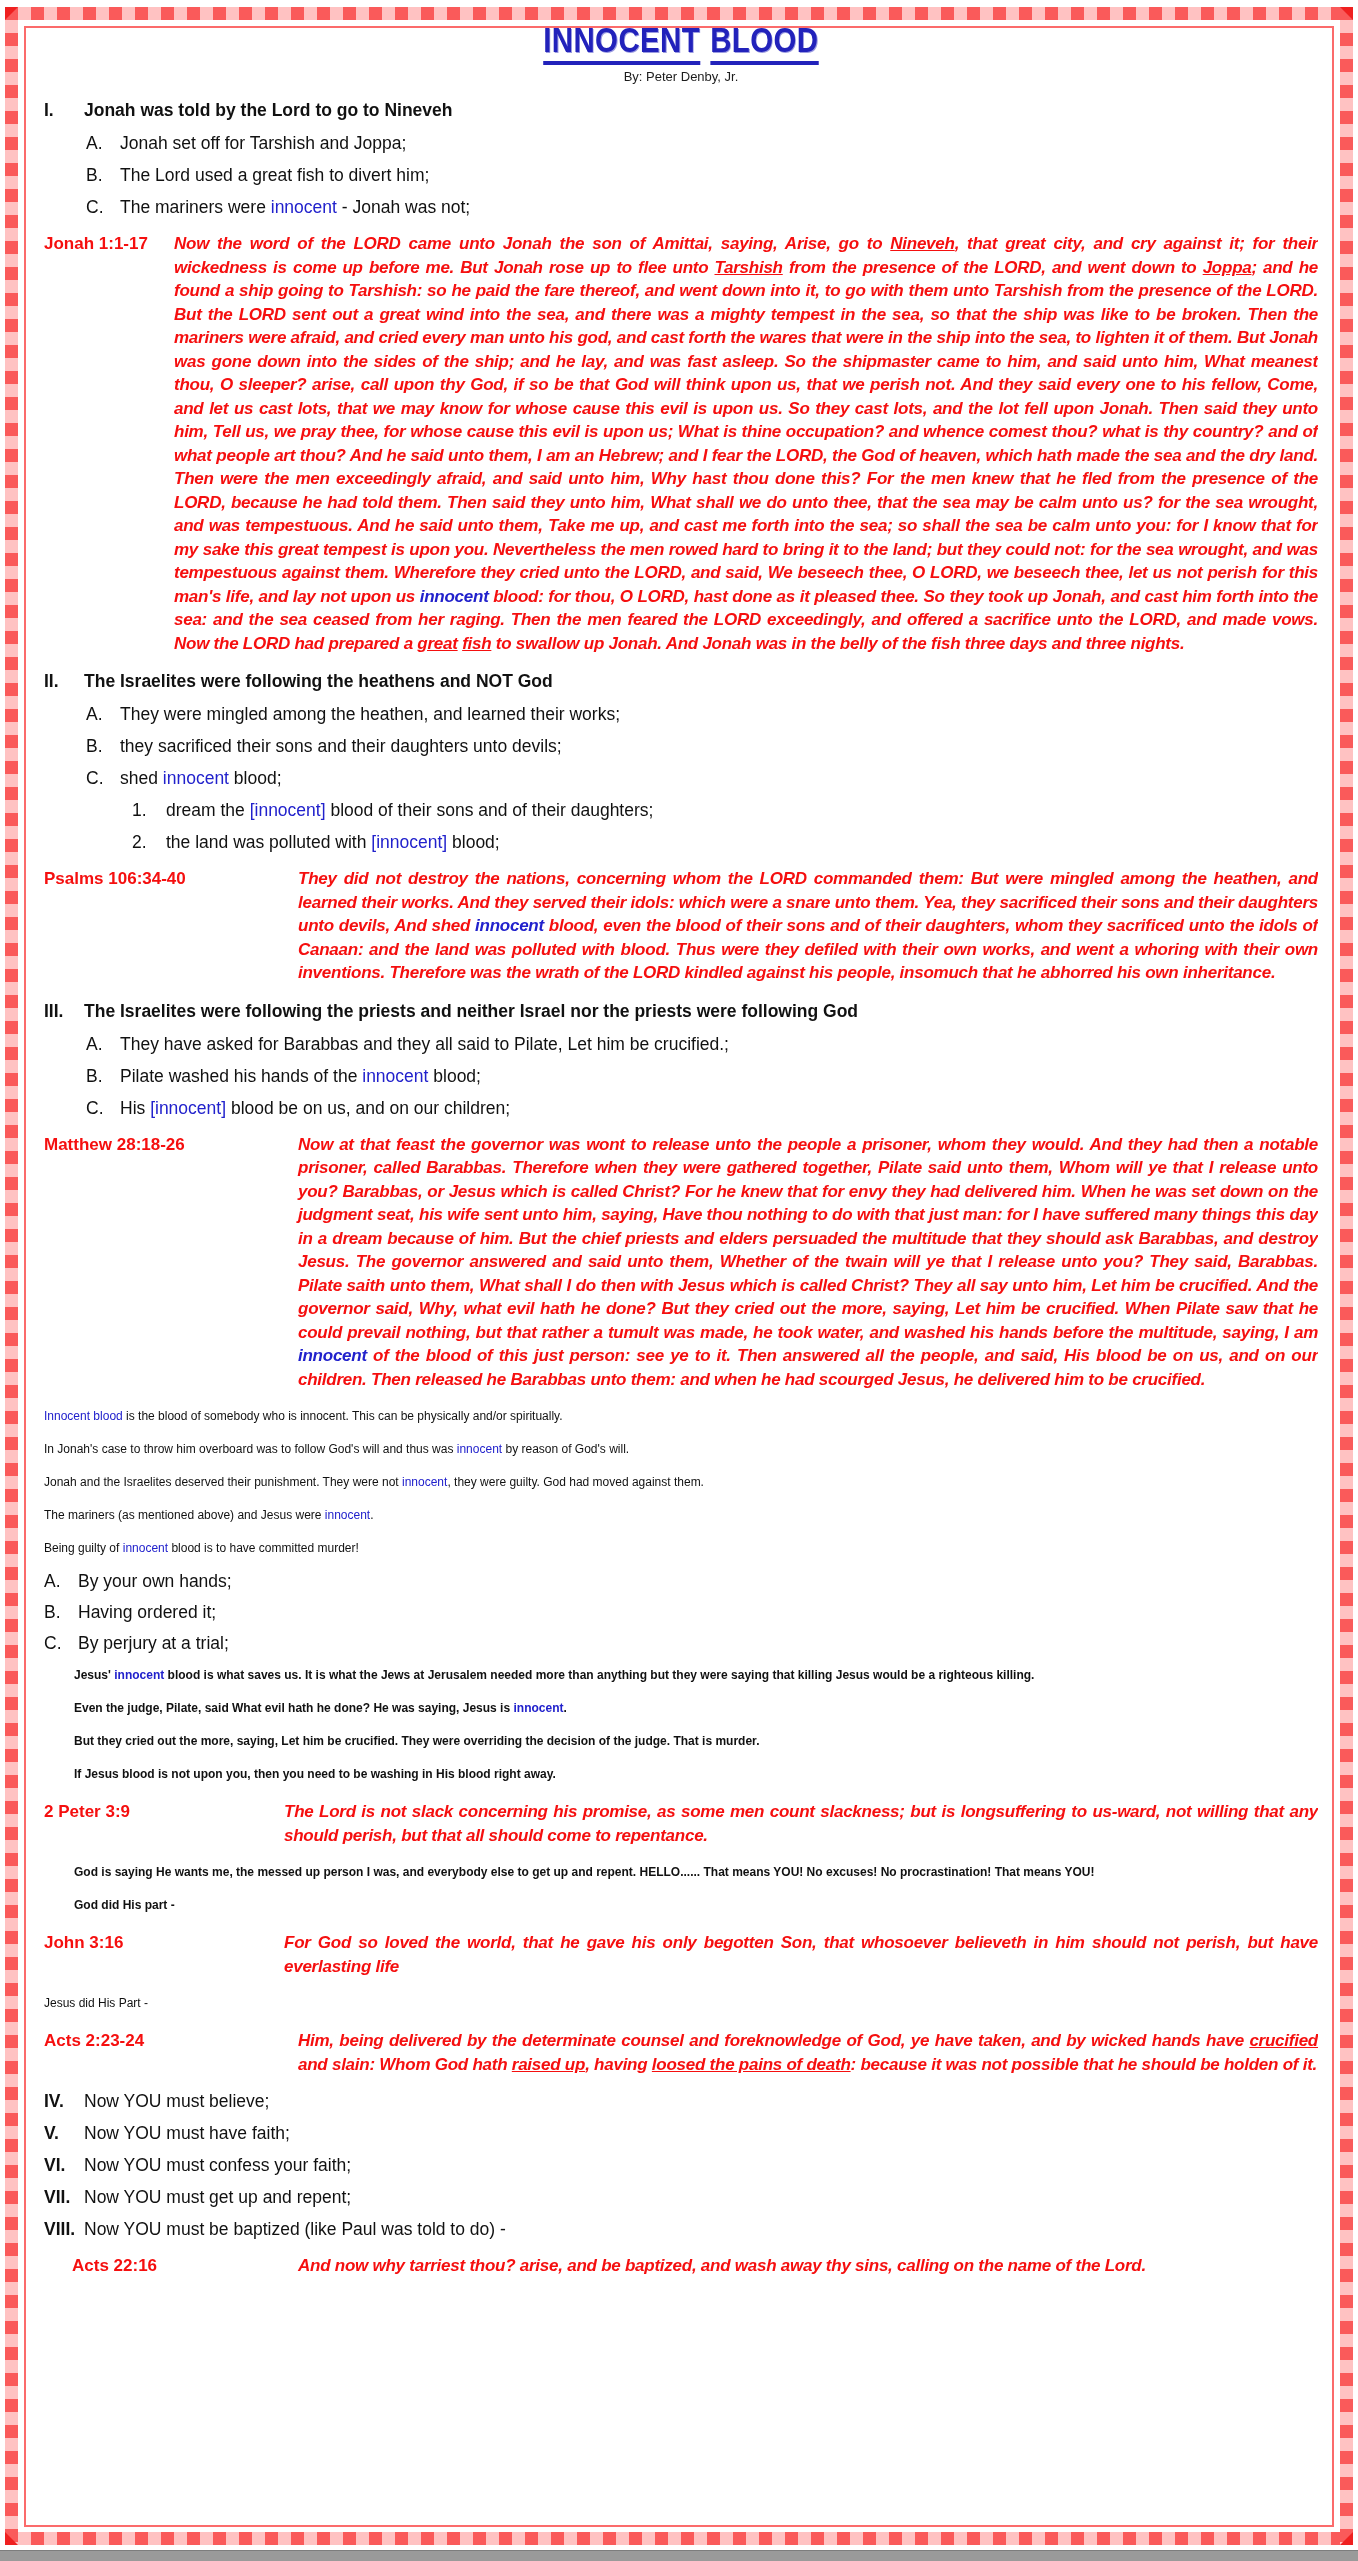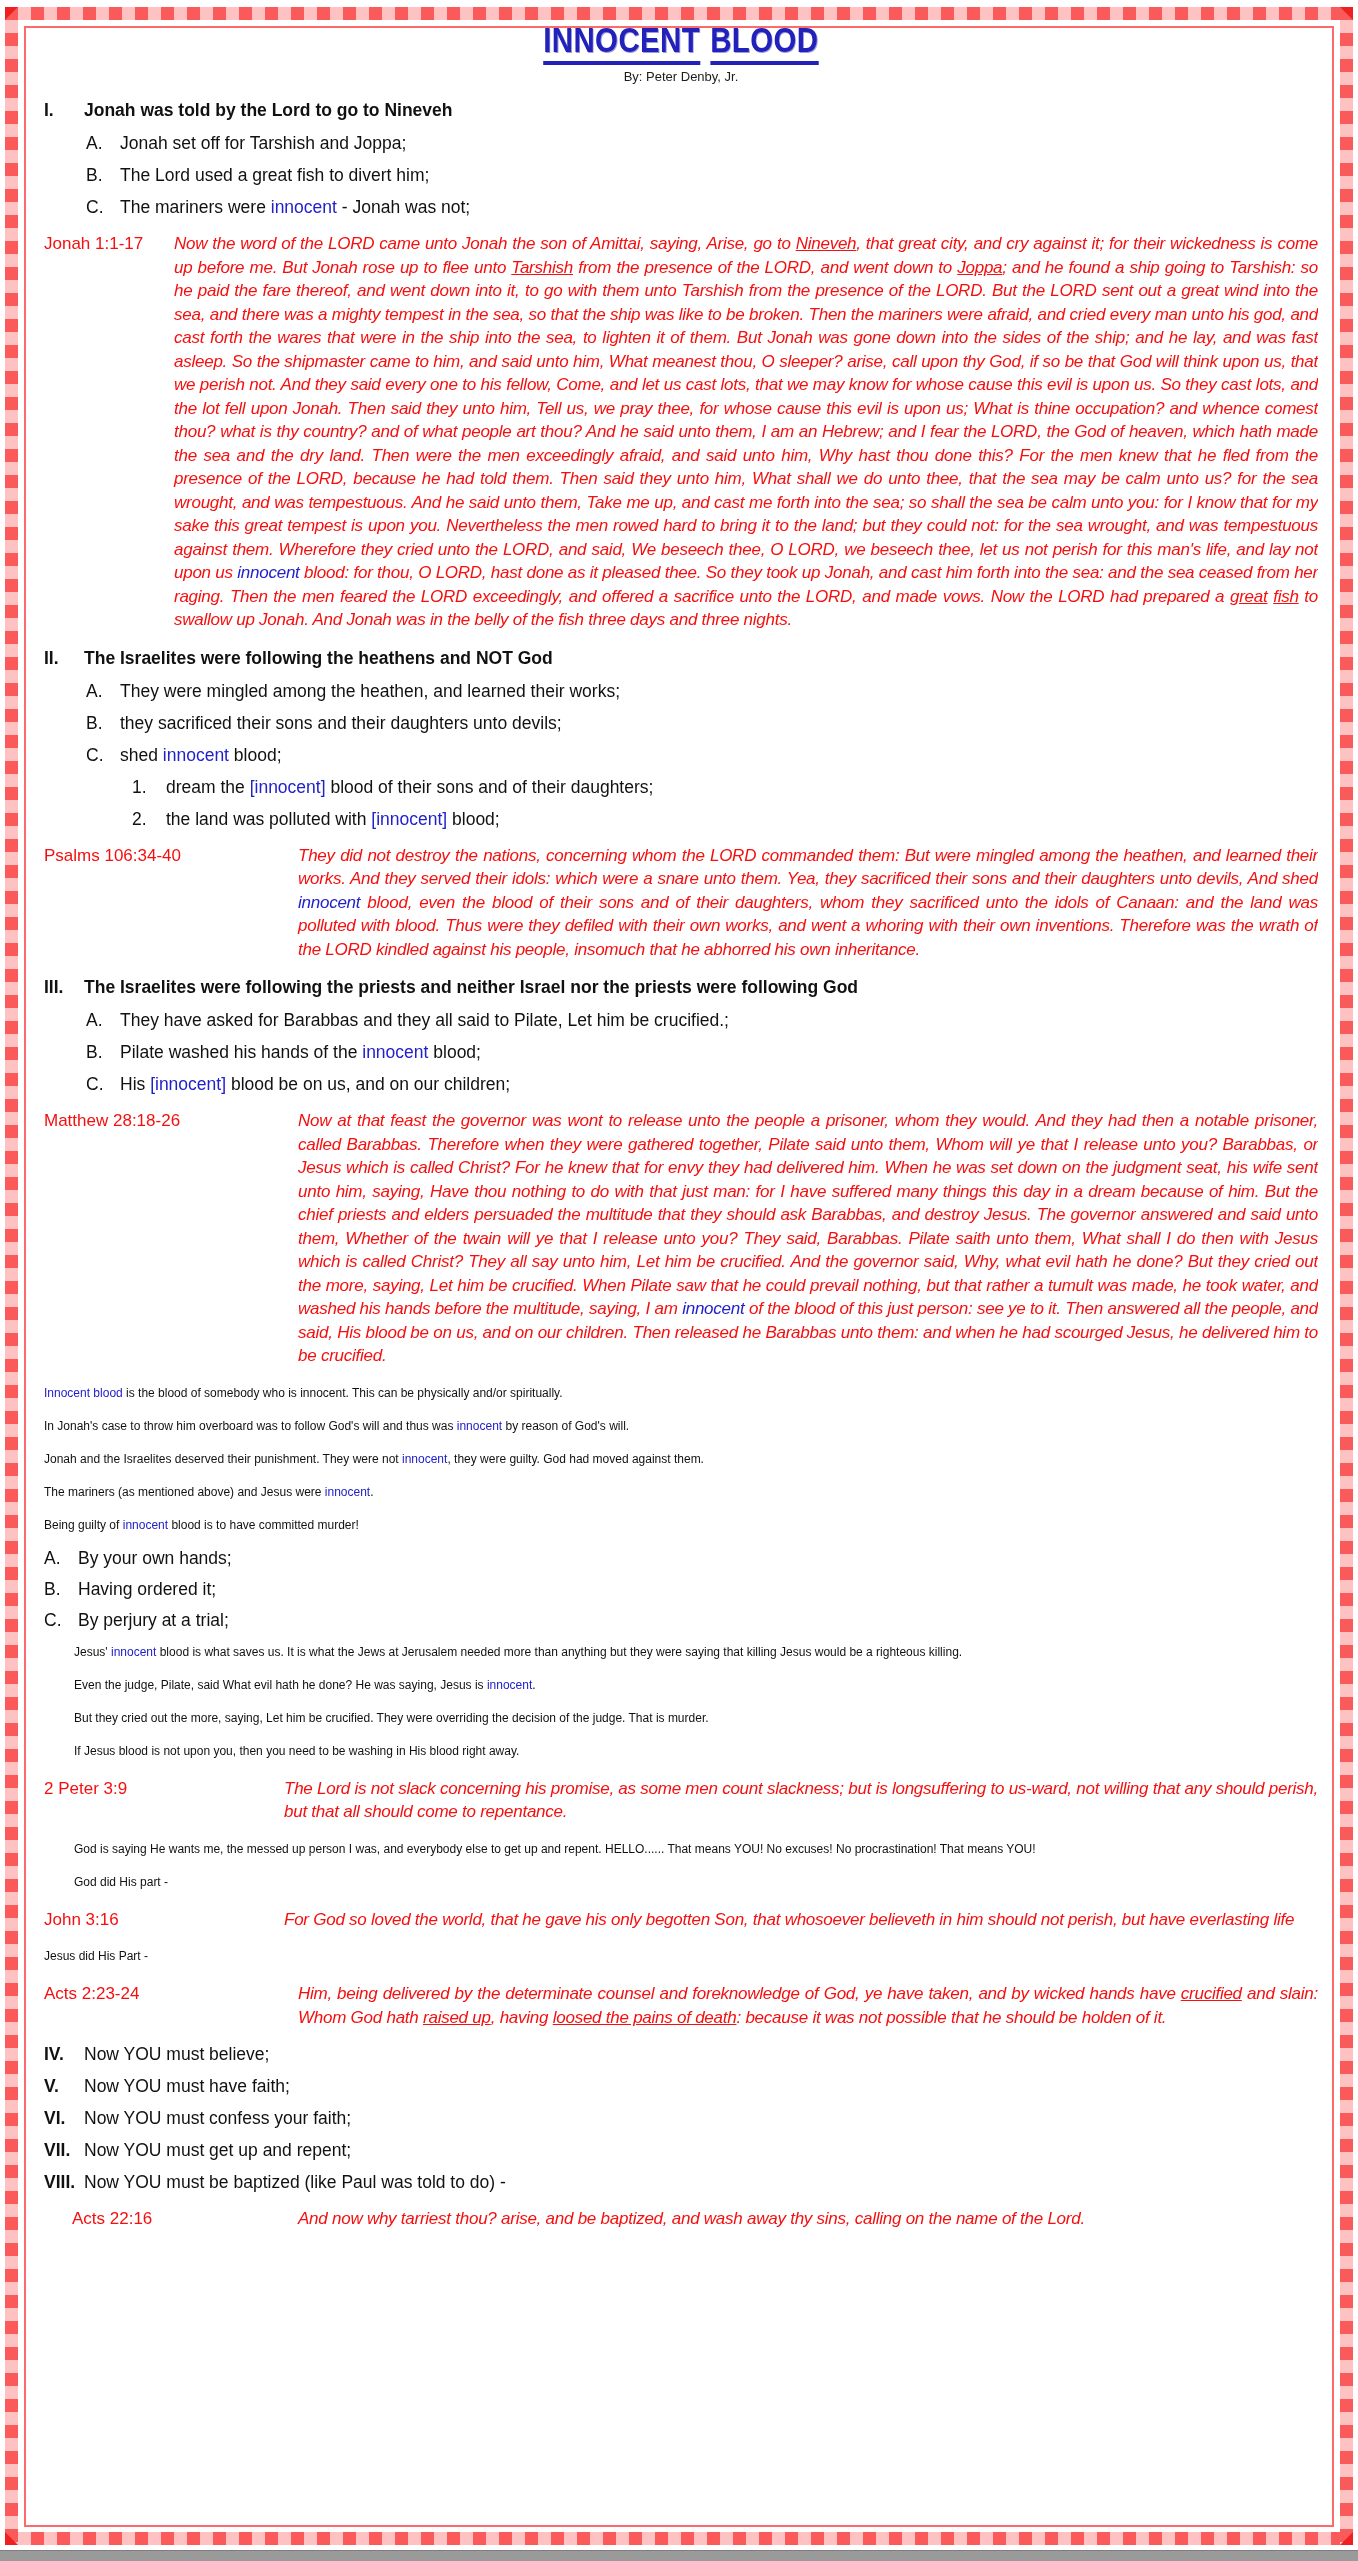--- a/index.html
+++ b/index.html
@@ -41,31 +41,31 @@
   .hl  { color:#2121cc; }
   .u   { text-decoration:underline; }
 
   .orow  { display:flex; margin:10px 0; font-size:17.5px; line-height:22px; }
   .ohead { margin:15px 0 11px; font-weight:bold; }
   .onum  { flex:0 0 40px; font-weight:bold; }
   .lrow  { margin-left:42px; }
   .lnum  { flex:0 0 34px; font-weight:normal; }
   .srow  { margin-left:88px; }
 
-  .quote { display:flex; color:#f50f0f; font-weight:normal; margin:14px 0; font-size:17px; }
+  .quote { display:flex; color:#f50f0f; font-weight:bold; margin:14px 0; font-size:17px; }
   .qref  { white-space:nowrap; line-height:23px; }
   .qtext { flex:1; font-style:italic; text-align:justify; line-height:23.5px; letter-spacing:-.25px; }
   .rw130 .qref { flex:0 0 130px; }
   .rw254 .qref { flex:0 0 254px; }
   .rw240 .qref { flex:0 0 240px; }
   .qind  { margin-left:28px; }
   .qind .qref { flex:0 0 226px; }
 
   .para { font-size:12px; line-height:23px; margin:10px 0; }
-  .ind  { text-indent:30px; }
+  .ind  { text-indent:30px;font-weight:bold; }
   .mrow { display:flex; margin:9px 0 9px 0; font-size:17.5px; line-height:22px; }
   .mnum { flex:0 0 34px; }
 </style>
 </head>
 <body>
 
 <div class="page">
 
   <div class="bstrip bt"></div>
   <div class="bstrip bb"></div>

